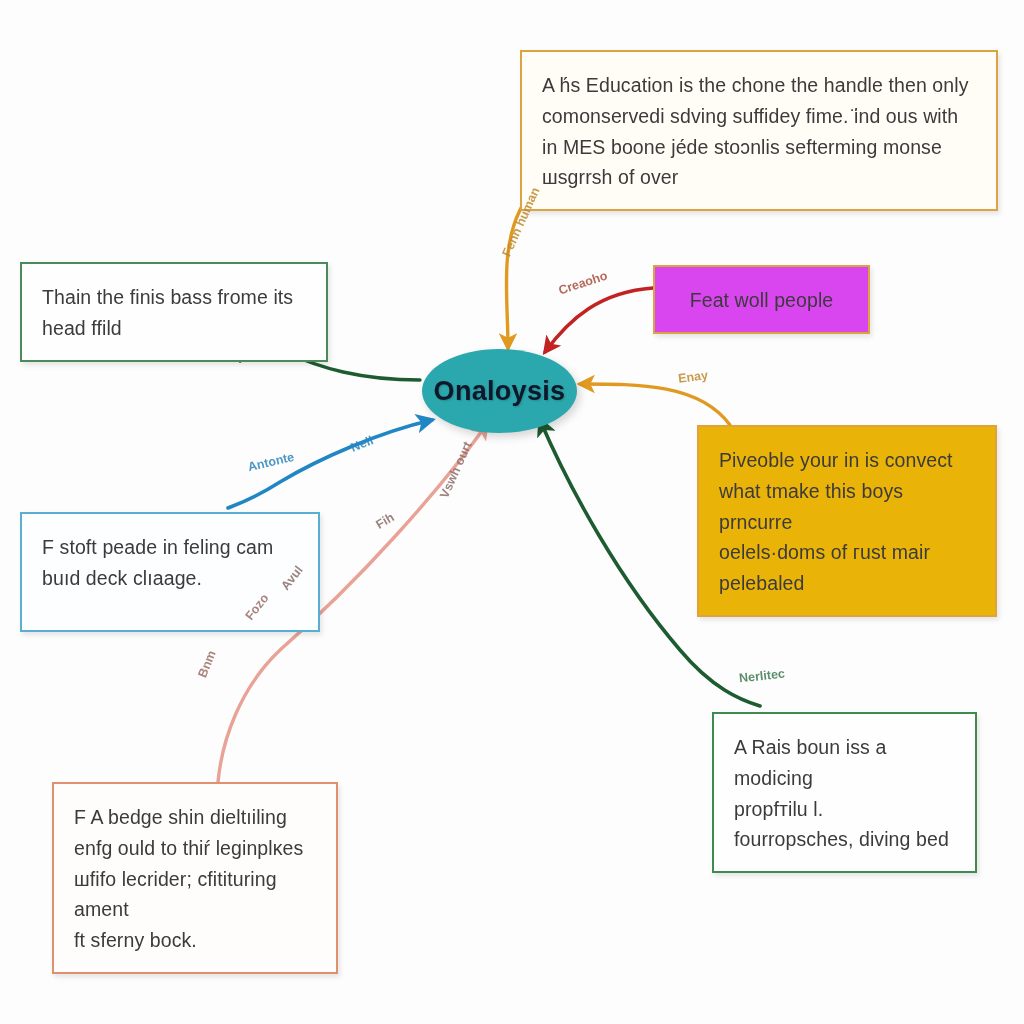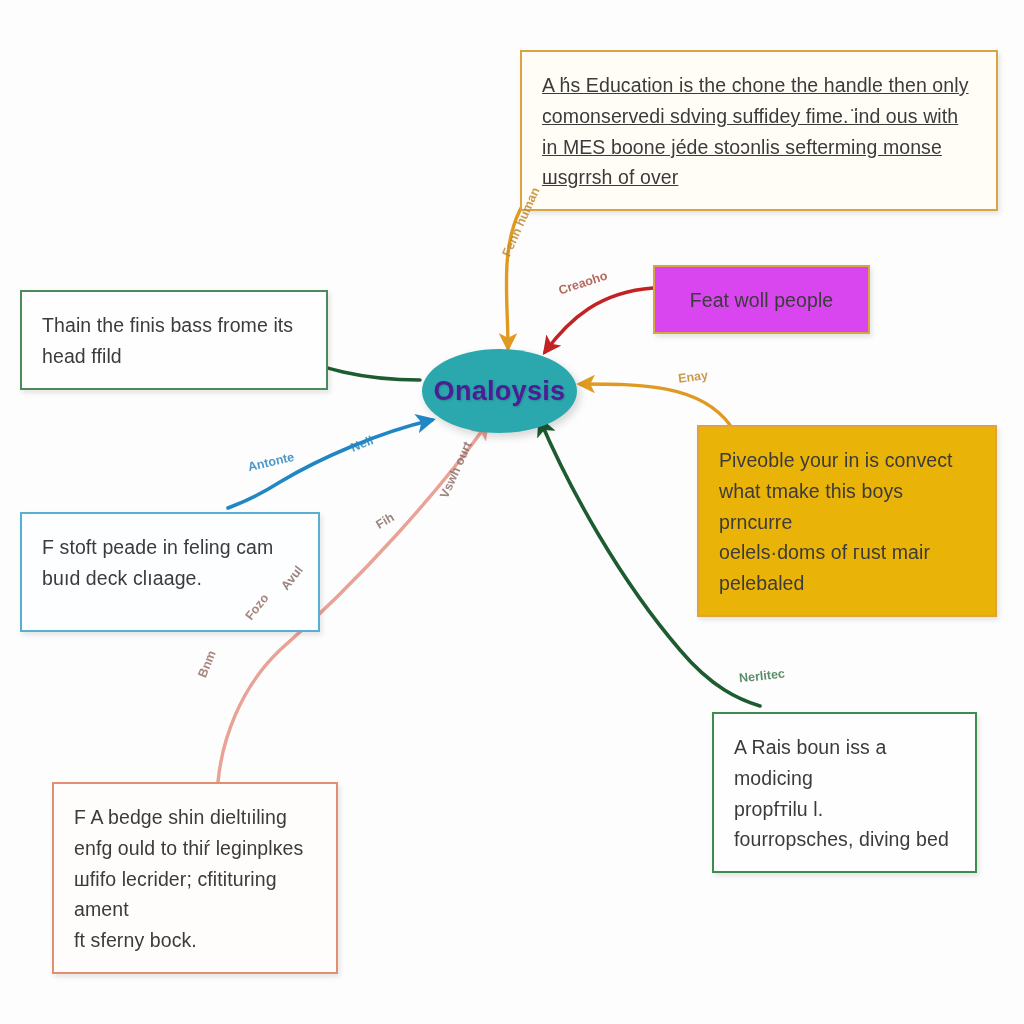--- a/index.html
+++ b/index.html
@@ -96,27 +96,27 @@
       <path d="M 508 348 C 508 300 500 250 520 210 C 540 172 575 180 600 180" fill="none" stroke="#e09a22" stroke-width="3.4" stroke-linecap="round" marker-start="url(#ah0)"></path>
       <path d="M 545 352 C 570 318 600 292 653 288" fill="none" stroke="#c22222" stroke-width="3.4" stroke-linecap="round" marker-start="url(#ah1)"></path>
       <path d="M 580 384 C 640 384 700 384 730 425" fill="none" stroke="#e09a22" stroke-width="3.4" stroke-linecap="round" marker-start="url(#ah2)"></path>
       <path d="M 420 380 C 360 380 320 368 285 352 C 260 340 248 352 240 361" fill="none" stroke="#1d5c30" stroke-width="3.4" stroke-linecap="round"></path>
       <path d="M 432 420 C 380 432 320 458 280 482 C 255 498 238 504 228 508" fill="none" stroke="#2186c4" stroke-width="3.6" stroke-linecap="round" marker-start="url(#ah4)"></path>
       <path d="M 487 424 C 440 490 360 580 280 650 C 240 688 222 740 218 782" fill="none" stroke="#e8a296" stroke-width="3.4" stroke-linecap="round" marker-start="url(#ah5)"></path>
       <path d="M 540 420 C 570 490 620 580 680 650 C 712 688 740 700 760 706" fill="none" stroke="#1d5c30" stroke-width="3.6" stroke-linecap="round" marker-start="url(#ah6)"></path>
     </svg>
 
   <div id="boxes-layer">
-      <div class="node-box" style="left: 520px; top: 50px; width: 478px; min-height: 130px; border-color: rgb(217, 164, 65); background: rgb(255, 253, 246); text-decoration: underline;">
+      <div class="node-box" style="left: 520px; top: 50px; width: 478px; min-height: 130px; border-color: rgb(217, 164, 65); background: rgb(255, 253, 246);">
         <span>A h́s Education is the chone the handle then only</span>
         <span>comonservedi sdving suffideу fime. ̈ind ous with</span>
         <span>in MES boone jе́de stoɔnlis sefterming monse</span>
         <span>шsgrrsh of over</span>
       </div>
-      <div class="node-box" style="left: 20px; top: 262px; width: 308px; min-height: 99px; border-color: rgb(76, 138, 92); background: rgb(253, 254, 253); margin-top: 28px;">
+      <div class="node-box" style="left: 20px; top: 262px; width: 308px; min-height: 99px; border-color: rgb(76, 138, 92); background: rgb(253, 254, 253);">
         <span>Thain the finis bass frome its</span>
         <span>head ffild</span>
       </div>
       <div class="node-box" style="left: 653px; top: 265px; width: 217px; min-height: 44px; border-color: rgb(217, 164, 65); background: #d946ef; text-align: center;">
         <span>Feat woll people</span>
       </div>
       <div class="node-box" style="left: 697px; top: 425px; width: 300px; min-height: 140px; border-color: rgb(224, 163, 60); background: #eab308;">
         <span>Piveoble your in is convect</span>
         <span>what tmake this boyѕ prncurre</span>
         <span>oelels·doms of гust mair</span>
@@ -132,21 +132,21 @@
         <span>fourropsches, diving bed</span>
       </div>
       <div class="node-box" style="left: 52px; top: 782px; width: 286px; min-height: 158px; border-color: rgb(224, 144, 112); background: rgb(255, 253, 251);">
         <span>F A bedge shin dieltıiling</span>
         <span>enfg ould to thiŕ leginplĸes</span>
         <span>шfifo lecrider; cfitituring ament</span>
         <span>ft sfernу bock.</span>
       </div>
     </div>
 
-  <div class="center-node" style="left: 422px; top: 349px; width: 155px; height: 84px; background: rgb(43, 168, 173); color: #4c1d95;">
+  <div class="center-node" style="left: 422px; top: 349px; width: 155px; height: 84px; background: rgb(43, 168, 173); color: #0f172a;">
     <span>Onaloysis</span>
   </div>
 
   <div id="labels-layer">
       <div class="edge-label" style="left: 521px; top: 222px; color: rgb(192, 138, 46); transform: translate(-50%, -50%) rotate(-66deg);">Fenn human</div>
       <div class="edge-label" style="left: 583px; top: 283px; color: rgb(168, 80, 63); transform: translate(-50%, -50%) rotate(-18deg);">Creaoho</div>
       <div class="edge-label" style="left: 693px; top: 377px; color: rgb(192, 138, 46); transform: translate(-50%, -50%) rotate(-7deg);">Enay</div>
       <div class="edge-label" style="left: 271px; top: 462px; color: rgb(45, 135, 189); transform: translate(-50%, -50%) rotate(-13deg);">Antonte</div>
       <div class="edge-label" style="left: 362px; top: 444px; color: rgb(45, 135, 189); transform: translate(-50%, -50%) rotate(-22deg);">Nell</div>
       <div class="edge-label" style="left: 456px; top: 470px; color: rgb(138, 111, 106); transform: translate(-50%, -50%) rotate(-66deg);">Vswh ourt</div>

